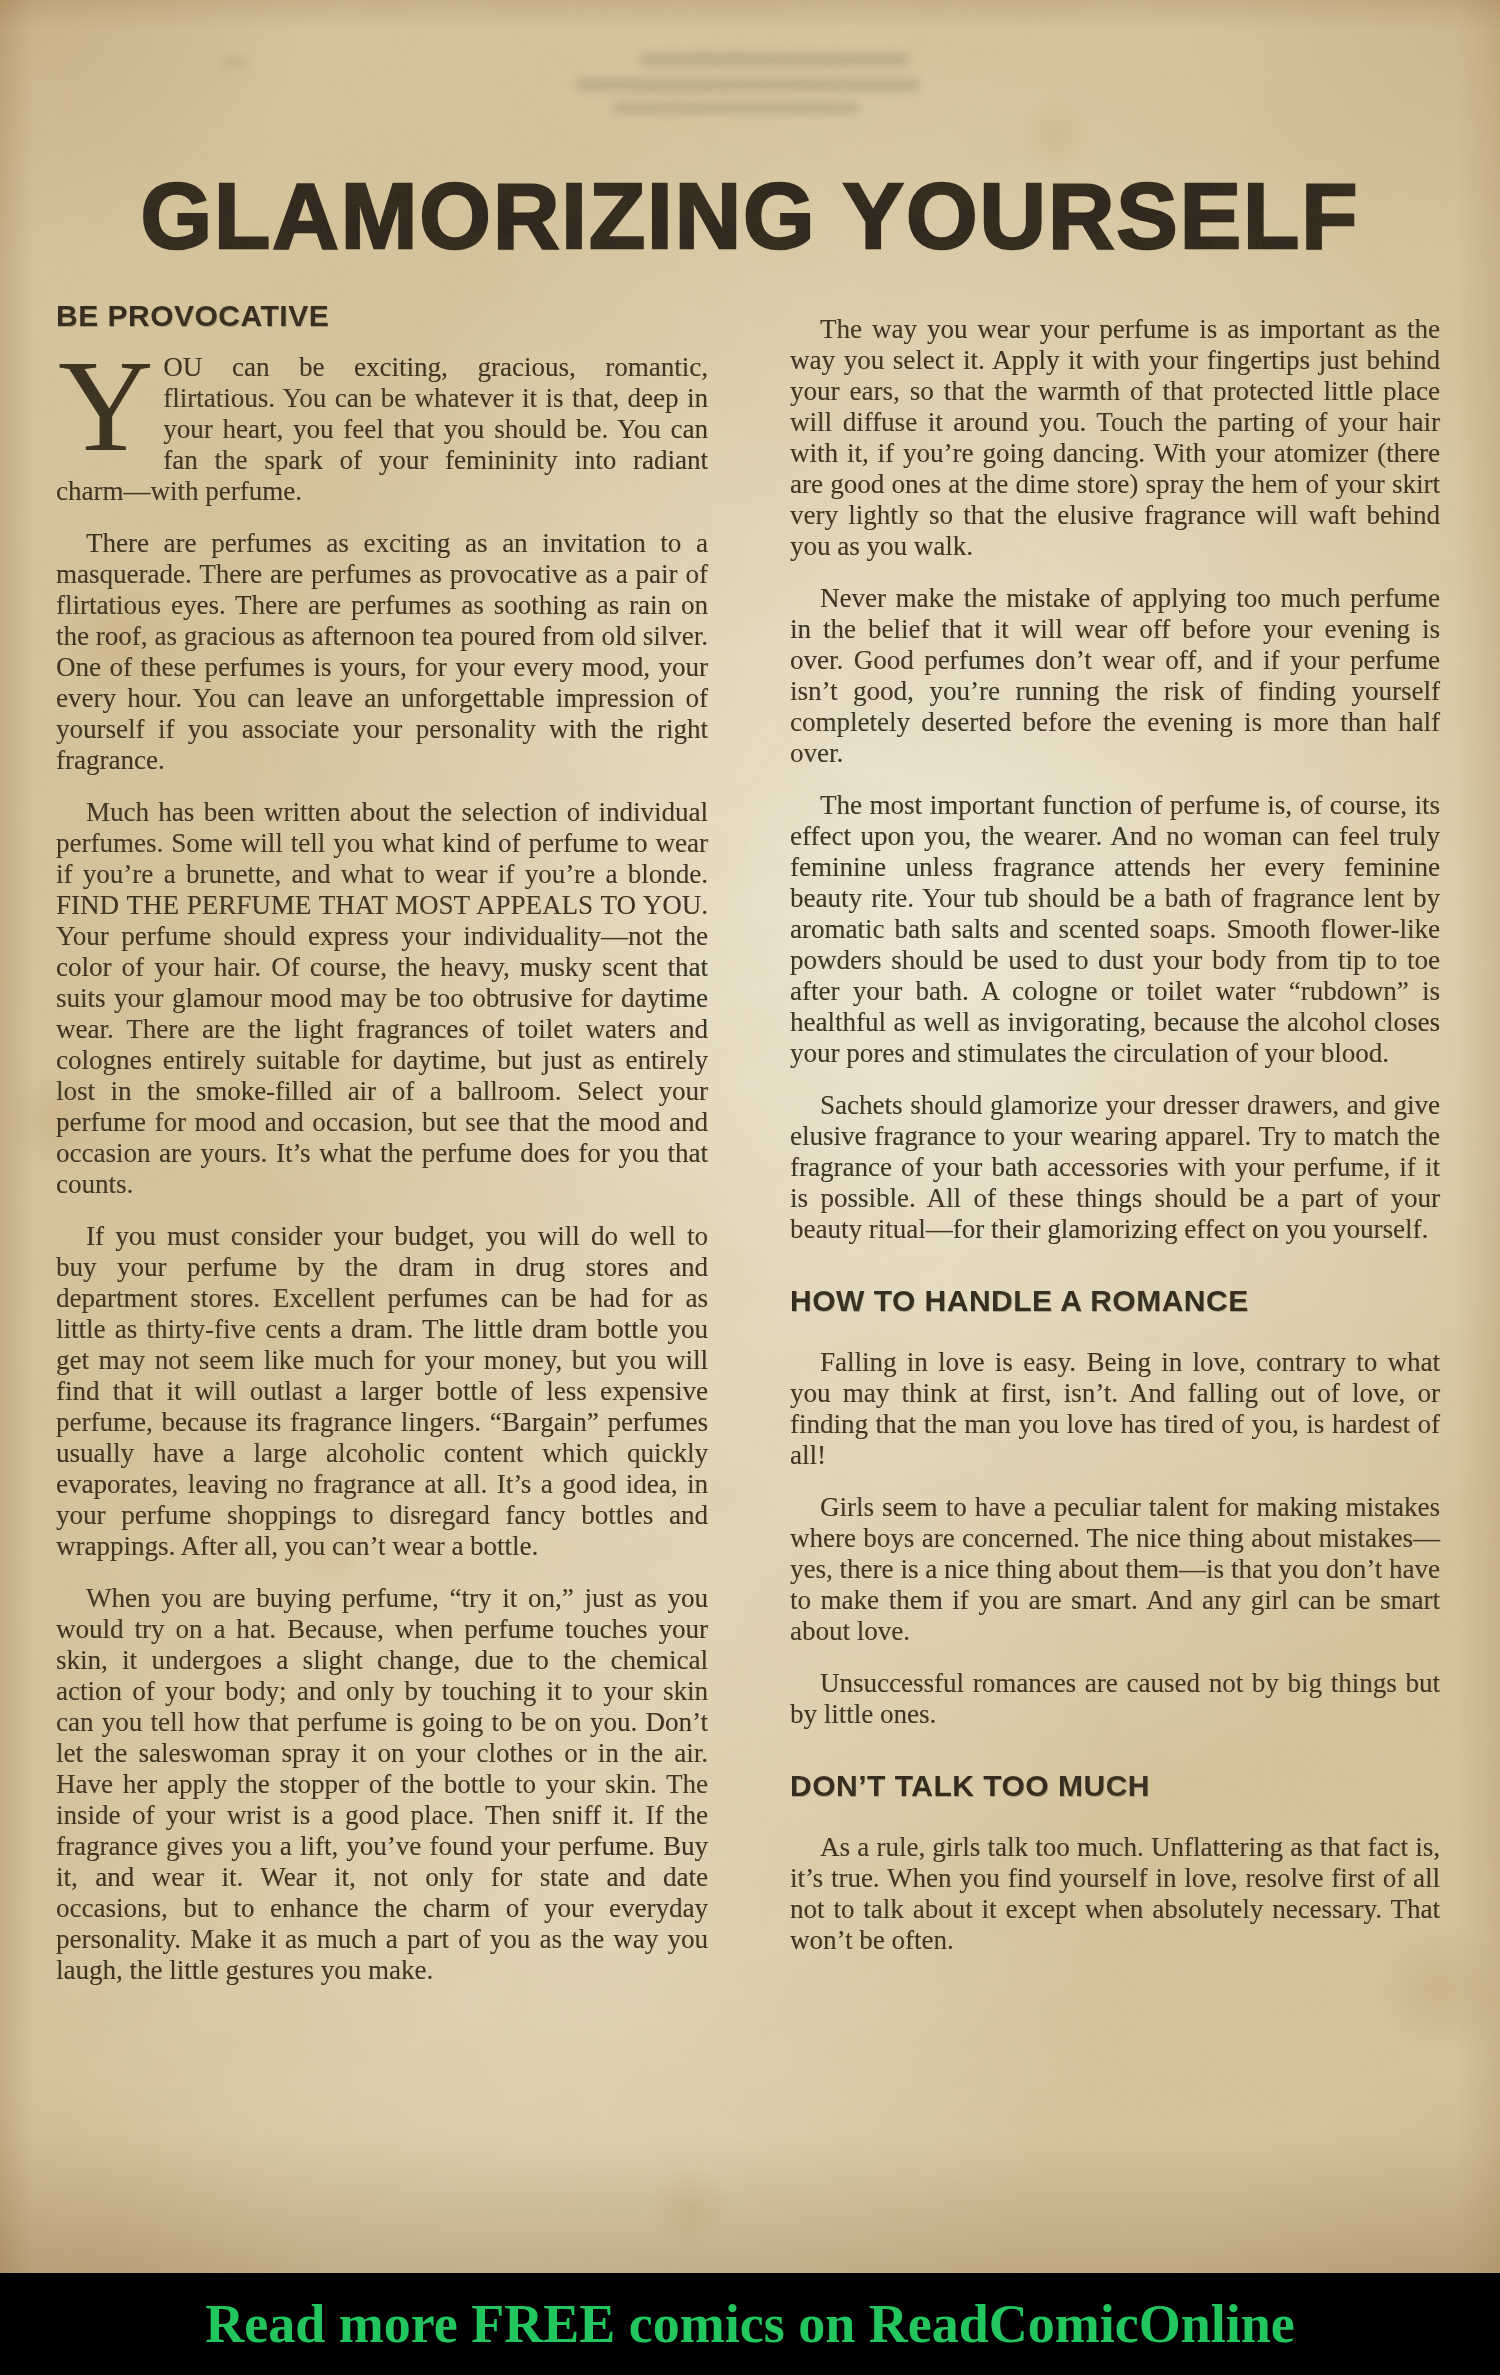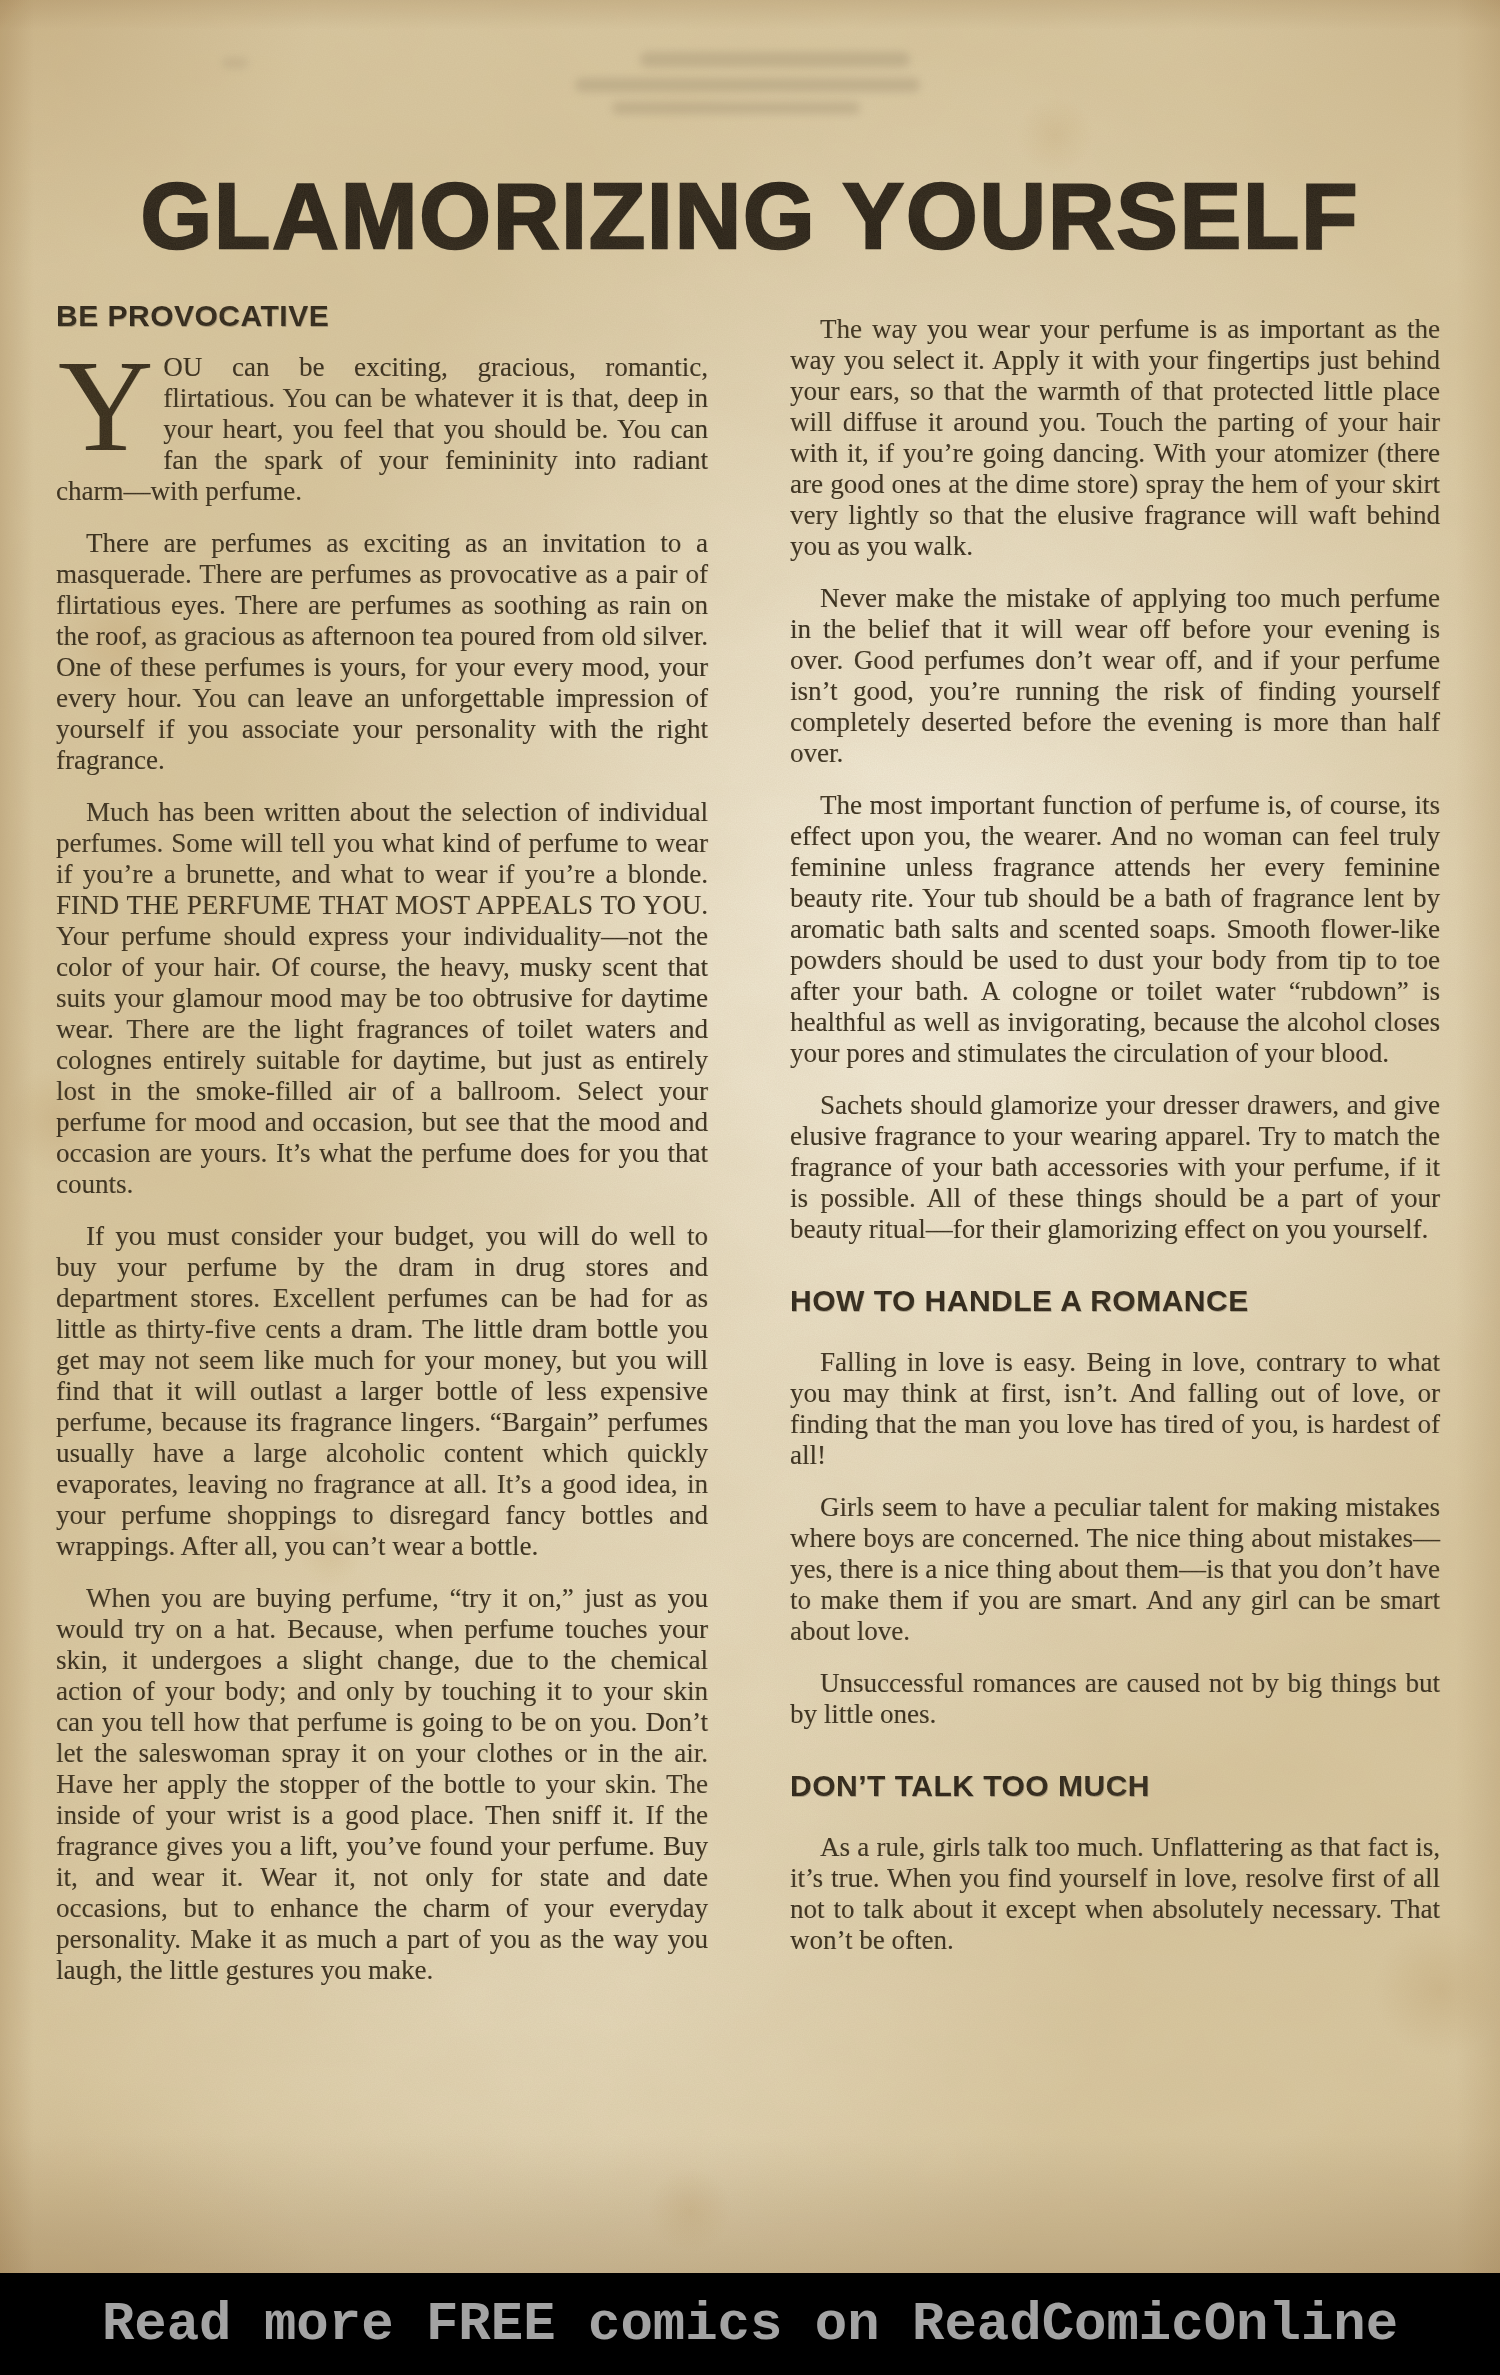--- a/index.html
+++ b/index.html
@@ -73,23 +73,23 @@
     margin:4px 10px 0 2px;
     color:#2c2314;
   }
 
   .banner{
     position:absolute;left:0;top:2273px;width:1500px;height:102px;
     background:#000000;z-index:8;
     display:flex;align-items:center;justify-content:center;
   }
   .banner-text{
-    font-family:Liberation Mono, monospace;
+    font-family:Liberation Serif, serif;
     font-weight:bold;font-size:54px;letter-spacing:0;
-    color:#a3a3a3;white-space:nowrap;
+    color:#22c55e;white-space:nowrap;
   }
 
   .bleed{
     position:absolute;z-index:2;background:#6b5d49;opacity:.22;
     border-radius:8px;filter:blur(4px);
   }
   .bleed.b1{left:640px;top:52px;width:270px;height:15px;}
   .bleed.b2{left:575px;top:78px;width:345px;height:14px;}
   .bleed.b3{left:612px;top:102px;width:248px;height:12px;}
   .bleed.b4{left:222px;top:58px;width:26px;height:10px;opacity:.15;}

